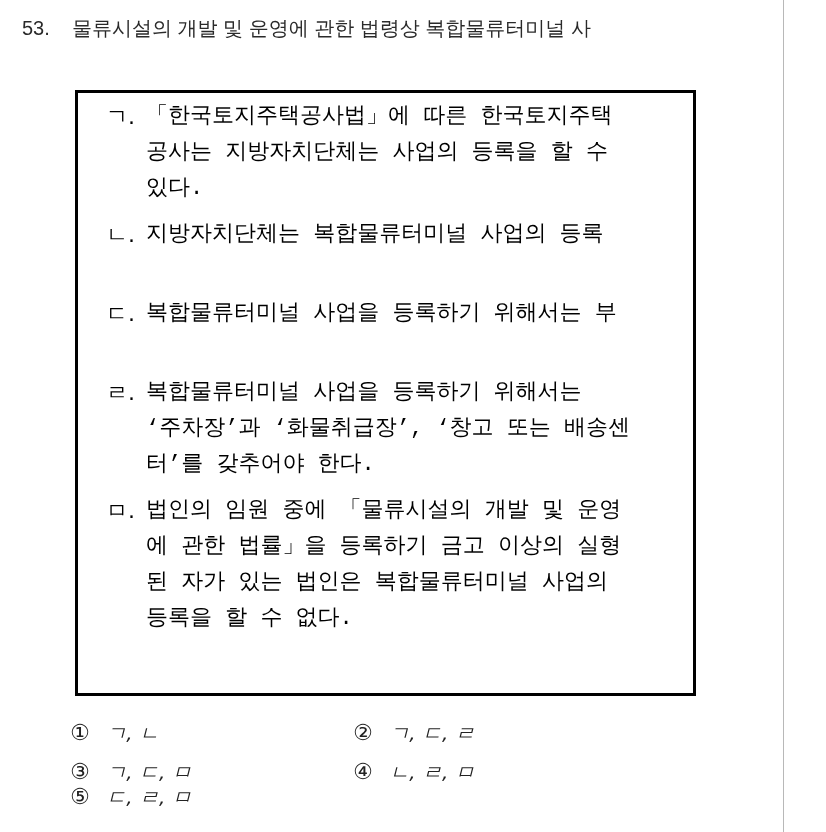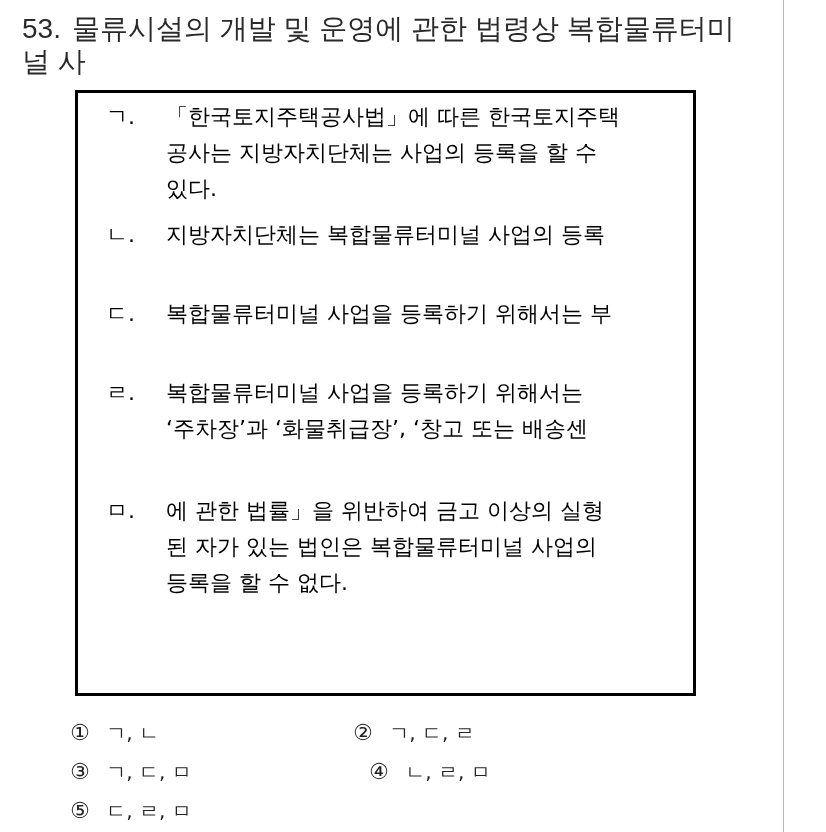--- a/index.html
+++ b/index.html
@@ -21,21 +21,21 @@
       top: 0;
       width: 1px;
       height: 832px;
       background: #b8b8b8;
     }
     .question {
       position: absolute;
       left: 22px;
       top: 12px;
       width: 740px;
-      font-size: 28px;
+      font-size: 20px;
       line-height: 33px;
       color: #2a2a2a;
       font-family: "Liberation Sans", "DejaVu Sans", sans-serif;
     }
     .question .num {
       display: inline-block;
       width: 50px;
     }
     .question .line2 {
       padding-left: 50px;
@@ -58,38 +58,40 @@
       color: #000000;
       font-family: "DejaVu Sans", sans-serif;
     }
     .item .mark {
       position: absolute;
       left: 0;
       top: 0;
       width: 40px;
     }
     .item .text {
-      margin-left: 60px;
+      margin-left: 40px;
       display: block;
       text-align: justify;
+      font-family: Liberation Mono, monospace;
     }
     .choices {
       position: absolute;
       left: 70px;
       top: 718px;
       width: 560px;
       font-size: 20px;
       color: #222222;
       font-family: "DejaVu Sans", sans-serif;
     }
     .choice {
       position: absolute;
       height: 30px;
       line-height: 30px;
       white-space: nowrap;
+      font-style: italic;
     }
     .choice .cnum {
       display: inline-block;
       width: 30px;
       font-size: 22px;
     }
   </style>
 </head>
 <body>
 
@@ -116,44 +118,46 @@
 
   <div class="item" style="top:203px;">
     <span class="mark">ㄷ.</span>
     <span class="text">복합물류터미널 사업을 등록하기 위해서는 부</span>
   </div>
 
   <div class="item" style="top:282px;">
     <span class="mark">ㄹ.</span>
     <span class="text">복합물류터미널 사업을 등록하기 위해서는</span>
     <span class="text">‘주차장’과 ‘화물취급장’, ‘창고 또는 배송센</span>
+    <span class="text">터’를 갖추어야 한다.</span>
   </div>
 
   <div class="item" style="top:400px;">
     <span class="mark">ㅁ.</span>
-    <span class="text">에 관한 법률」을 위반하여 금고 이상의 실형</span>
+    <span class="text">법인의 임원 중에 「물류시설의 개발 및 운영</span>
+    <span class="text">에 관한 법률」을 등록하기 금고 이상의 실형</span>
     <span class="text">된 자가 있는 법인은 복합물류터미널 사업의</span>
     <span class="text">등록을 할 수 없다.</span>
   </div>
 </div>
 
 <div class="choices">
   <div class="choice" style="left:0; top:0;">
     <span class="cnum">①</span>
     <span>ㄱ, ㄴ</span>
   </div>
   <div class="choice" style="left:283px; top:0;">
     <span class="cnum">②</span>
     <span>ㄱ, ㄷ, ㄹ</span>
   </div>
   <div class="choice" style="left:0; top:39px;">
     <span class="cnum">③</span>
     <span>ㄱ, ㄷ, ㅁ</span>
   </div>
-  <div class="choice" style="left:283px; top:39px;margin-left:16px;">
+  <div class="choice" style="left:283px; top:39px;">
     <span class="cnum">④</span>
     <span>ㄴ, ㄹ, ㅁ</span>
   </div>
-  <div class="choice" style="left:0; top:78px;">
+  <div class="choice" style="left:0; top:64px;">
     <span class="cnum">⑤</span>
     <span>ㄷ, ㄹ, ㅁ</span>
   </div>
 </div>
 
 </body></html>

